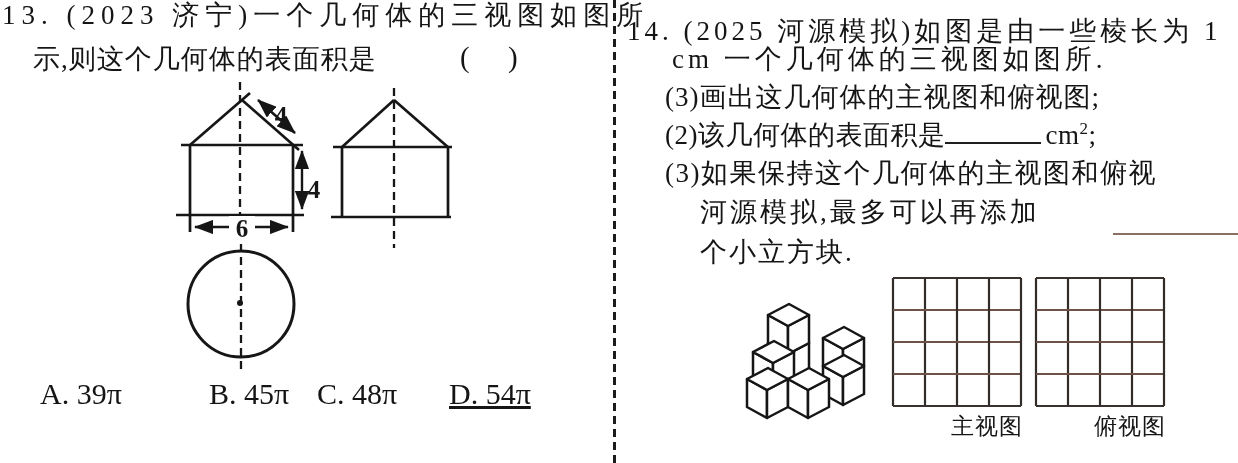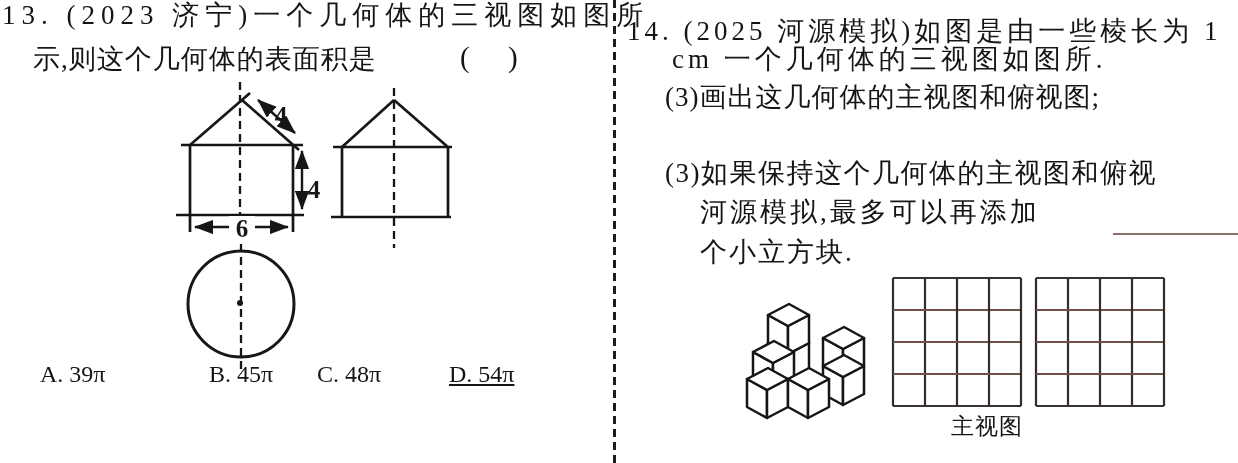--- a/index.html
+++ b/index.html
@@ -3,21 +3,21 @@
 <meta charset="utf-8">
 <style>
   html,body{margin:0;padding:0;background:#ffffff;}
   body{width:1238px;height:463px;position:relative;overflow:hidden;
        font-family:"Liberation Serif","DejaVu Serif",serif;color:#151515;}
   .page{position:absolute;inset:0;background:#fff;}
   .t{position:absolute;white-space:nowrap;font-size:27px;line-height:1.15;}
   .divider{position:absolute;left:613px;top:0;width:3px;height:463px;
            background:repeating-linear-gradient(180deg,#1c1c1c 0 8px,transparent 8px 13px);}
   .paren{font-size:29px;}
-  .opt{position:absolute;top:361px;font-size:24px;white-space:nowrap;}
+  .opt{position:absolute;top:377px;font-size:30px;white-space:nowrap;}
   .blank-inline{display:inline-block;width:96px;height:22px;
                 border-bottom:2.5px solid #1f1f1f;}
   .blank-rule{position:absolute;left:1113px;top:233px;width:125px;height:0;
               border-top:2.5px solid #8a7063;}
   sup{font-size:17px;line-height:0;}
   .grid-label{position:absolute;top:411px;width:132px;text-align:right;
               font-size:23px;letter-spacing:1px;}
   svg{position:absolute;overflow:visible;}
   svg text{font-family:"Liberation Serif","DejaVu Serif",serif;font-weight:bold;
            fill:#161616;font-size:25px;text-anchor:middle;}
@@ -80,20 +80,23 @@
 
   <div class="opt" style="left:40px;">A. 39π</div>
   <div class="opt" style="left:175px;margin-left:34px;">B. 45π</div>
   <div class="opt" style="left:309px;margin-left:8px;">C. 48π</div>
   <div class="opt" style="left:449px;text-decoration:underline;">D. 54π</div>
 
   <div class="t" style="left:627px;top:16px;letter-spacing:4px;">14. (2025 河源模拟)如图是由一些棱长为 1</div>
   <div class="t" style="left:672px;top:44px;letter-spacing:4px;">cm 一个几何体的三视图如图所.</div>
   <div class="t" style="left:665px;top:82px;letter-spacing:1px;">(3)画出这几何体的主视图和俯视图;</div>
 
+  <div class="t" style="left:665px;top:120px;letter-spacing:0.5px;">
+    <span>(2)该几何体的表面积是</span><span class="blank-inline"></span><span style="margin-left:4px;">cm</span><sup>2</sup><span>;</span>
+  </div>
 
   <div class="t" style="left:665px;top:158px;letter-spacing:1.5px;">(3)如果保持这个几何体的主视图和俯视</div>
   <div class="t" style="left:700px;top:197px;letter-spacing:3px;">河源模拟,最多可以再添加</div>
   <div class="blank-rule"></div>
   <div class="t" style="left:700px;top:237px;letter-spacing:2px;">个小立方块.</div>
 
   <svg id="cubefig" style="left:737px;top:292px;" width="142" height="132" viewBox="737 292 142 132">
       <polygon points="788,382 768,371 768,343 788,354" fill="#fff" stroke="#161616" stroke-width="2.5" stroke-linejoin="round"></polygon>
       <polygon points="788,382 788,354 809,343 809,371" fill="#fff" stroke="#161616" stroke-width="2.5" stroke-linejoin="round"></polygon>
       <polygon points="788,354 768,343 789,332 809,343" fill="#fff" stroke="#161616" stroke-width="2.5" stroke-linejoin="round"></polygon>
@@ -136,14 +139,15 @@
       <line x1="0" y1="32" x2="128" y2="32" stroke="#6e5147" stroke-width="2.2"></line>
       <line x1="64" y1="0" x2="64" y2="128" stroke="#332d2a" stroke-width="2.2"></line>
       <line x1="0" y1="64" x2="128" y2="64" stroke="#6e5147" stroke-width="2.2"></line>
       <line x1="96" y1="0" x2="96" y2="128" stroke="#332d2a" stroke-width="2.2"></line>
       <line x1="0" y1="96" x2="128" y2="96" stroke="#6e5147" stroke-width="2.2"></line>
       <line x1="128" y1="0" x2="128" y2="128" stroke="#332d2a" stroke-width="2.2"></line>
       <line x1="0" y1="128" x2="128" y2="128" stroke="#3a322e" stroke-width="2.2"></line>
     </svg>
 
   <div class="grid-label" style="left:891px;">主视图</div>
+  <div class="grid-label" style="left:1034px;">俯视图</div>
 
 </div>
 
 </body></html>

